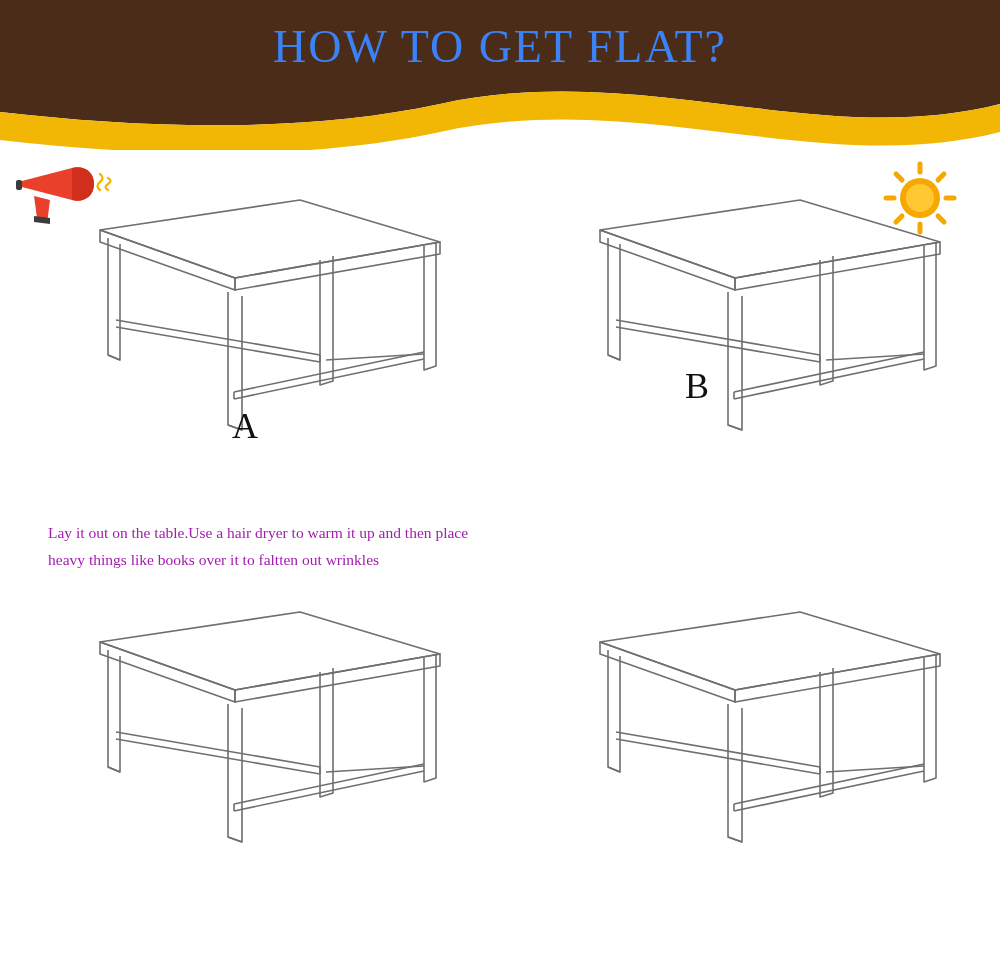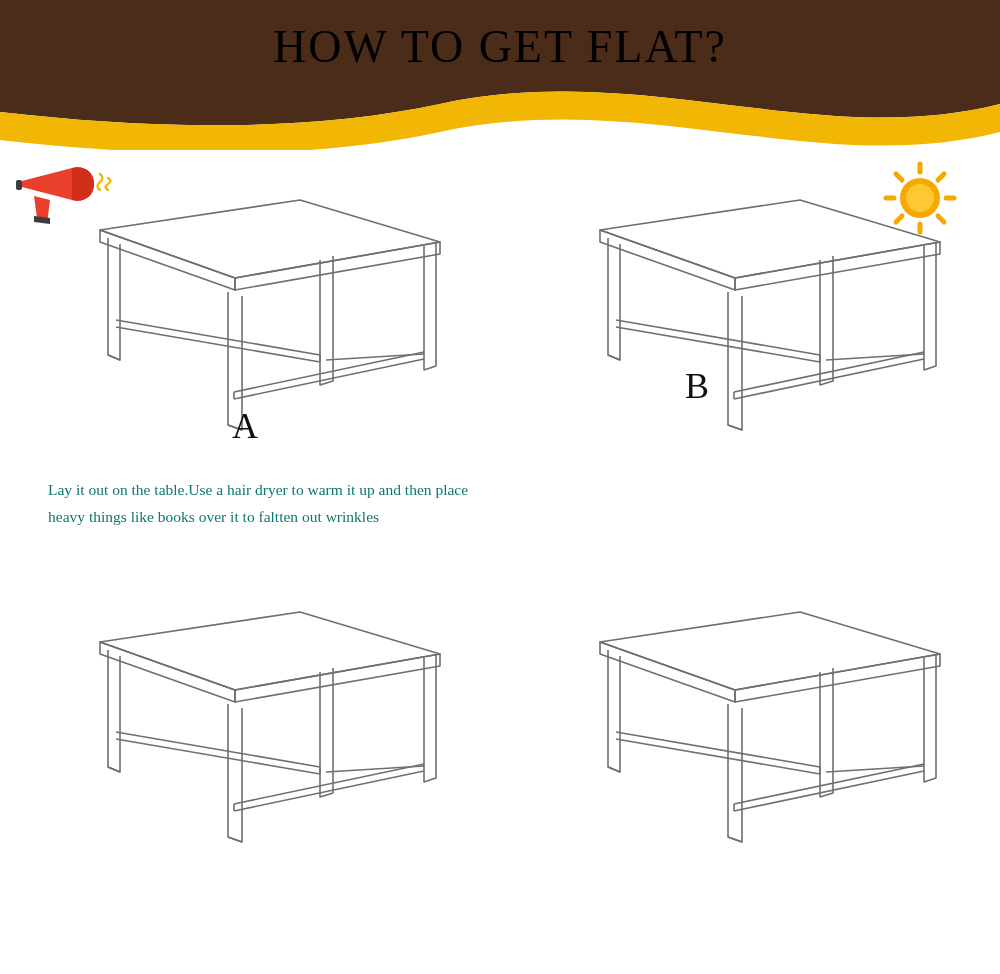--- a/index.html
+++ b/index.html
@@ -28,21 +28,21 @@
     left: 0; top: 0;
     width: 1000px;
     height: 150px;
   }
   .header-title {
     position: absolute;
     left: 0;
     top: 20px;
     width: 1000px;
     text-align: center;
-    color: #000000;
+    color: #3b82f6;
     font-family: "Liberation Serif", serif;
     font-size: 46px;
     letter-spacing: 2px;
     font-weight: 400;
     z-index: 5;
   }
 
   
   .panels {
     position: absolute;
@@ -75,23 +75,24 @@
     color: #111;
     line-height: 1;
   }
   .letter-a { left: 232px; top: 258px; }
   .letter-b { left: 185px; top: 218px; }
 
   .caption {
     position: absolute;
     font-family: "Liberation Serif", serif;
     font-size: 15.5px;
-    color: #0f766e;
+    color: #a21caf;
     line-height: 1.75;
     width: 440px;
+    margin-top: 43px;
   }
   .cap-a { left: 48px;  top: 326px; }
   .cap-b { left: 25px;  top: 326px; width: 455px; }
 
   
   .icon-wrap { position: absolute; }
   .icon-dryer { left: 10px;  top: 10px;  width: 110px; height: 70px; }
   .icon-sun   { left: 370px; top: 0px;   width: 100px; height: 95px; }
 
   svg { display: block; }

